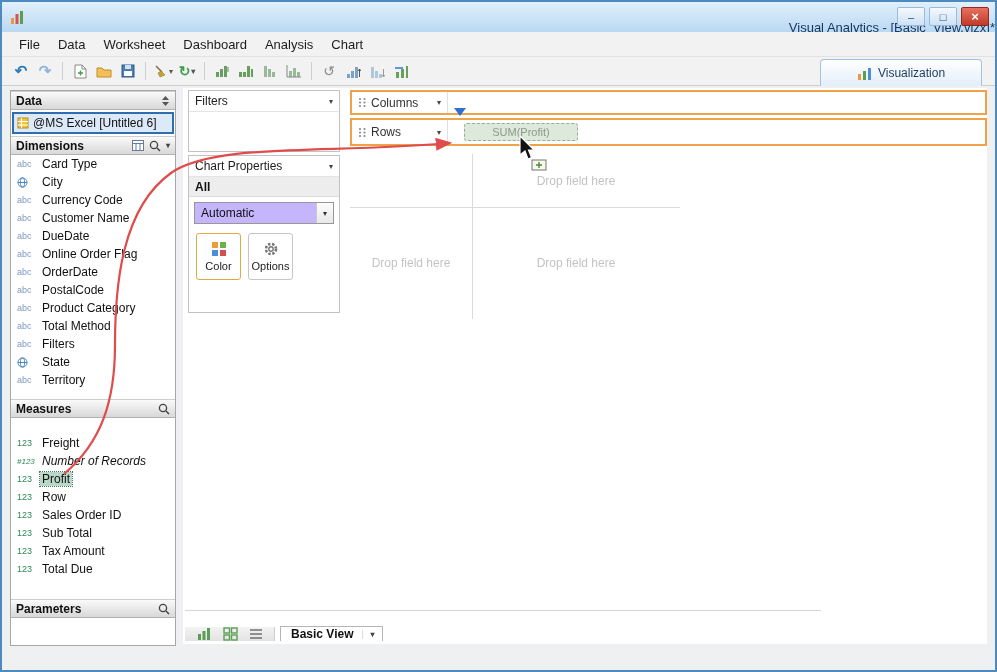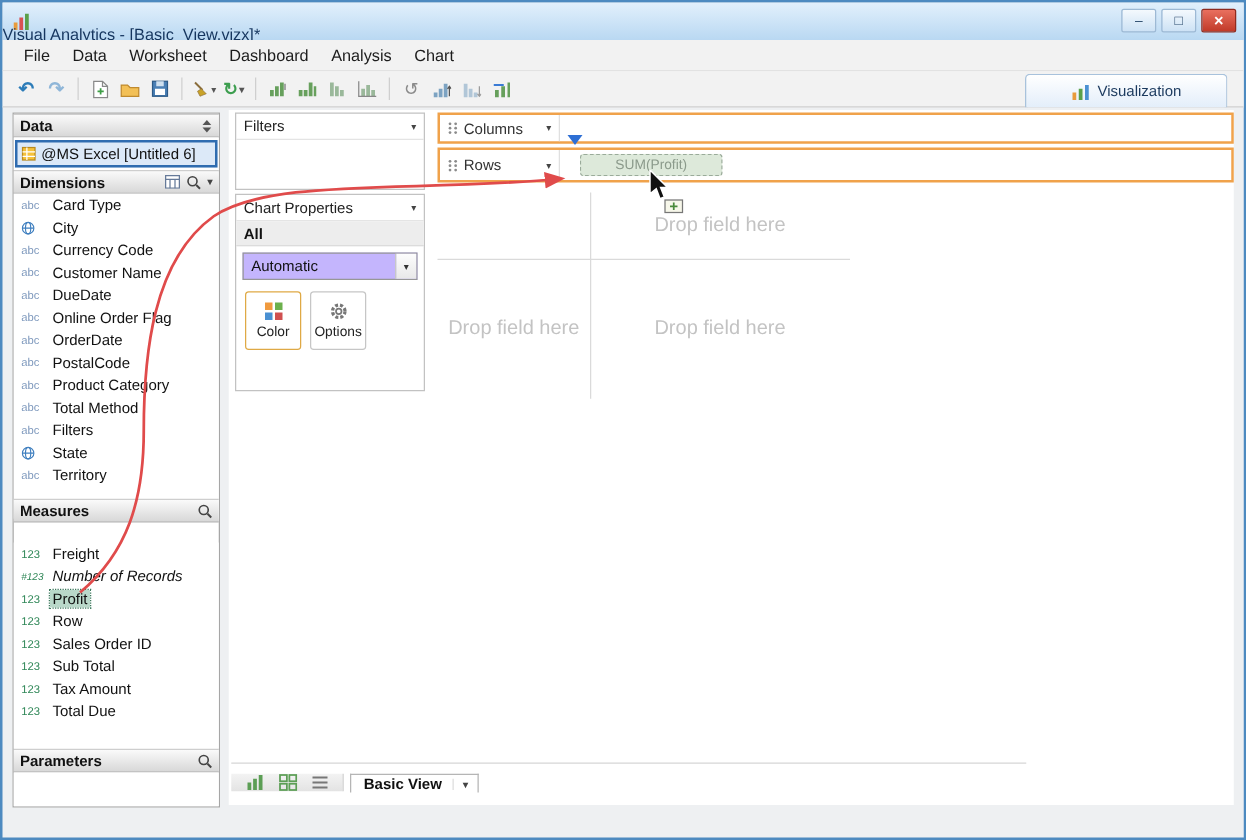--- a/index.html
+++ b/index.html
@@ -14,21 +14,21 @@
     border: 2px solid #4d8ac0; background: #eef0f2; overflow: hidden;
   }
   
   .titlebar {
     position: absolute; left: 0; top: 0; right: 0; height: 30px;
     background: linear-gradient(#e2f0fc, #b9d8f2);
     display: flex; align-items: center;
   }
   .app-icon { margin-left: 8px; display: flex; }
   .win-title {
-    position: absolute; left: 0; right: 0; text-align: left;
+    position: absolute; left: 0; right: 0; text-align: right;
     color: #15355e; font-size: 13px; pointer-events: none; margin-top: 20px;
   }
   .win-controls { position: absolute; right: 6px; top: 5px; display: flex; gap: 4px; }
   .wbtn {
     width: 28px; height: 19px; display: flex; align-items: center; justify-content: center;
     font-size: 11px; color: #2a4a6b; background: linear-gradient(#f4f9fd,#cde2f5);
     border: 1px solid #9db9d4; border-radius: 2px; cursor: default;
   }
   .wbtn.close {
     background: linear-gradient(#e9705f,#c13a29); border-color: #8f2a1e;
@@ -134,28 +134,28 @@
   }
   .drop-ind {
     position: absolute; left: 452px; top: 106px; width: 0; height: 0;
     border-left: 6px solid transparent; border-right: 6px solid transparent;
     border-top: 8px solid #2e6fd4; z-index: 20;
   }
   
   .canvas { position: absolute; left: 348px; top: 152px; width: 330px; height: 165px; }
   .vline { position: absolute; left: 122px; top: 0; width: 1px; height: 100%; background: #dadada; }
   .hline { position: absolute; left: 0; top: 53px; height: 1px; width: 100%; background: #dadada; }
-  .drop-hint { position: absolute; color: #c3c3c3; font-size: 16px; transform: translate(-50%,-50%); white-space: nowrap; }
+  .drop-hint { position: absolute; color: #c3c3c3; font-size: 12px; transform: translate(-50%,-50%); white-space: nowrap; }
   .hint-tr { left: 226px; top: 27px; }
   .hint-bl { left: 61px; top: 109px; }
   .hint-br { left: 226px; top: 109px; }
   
   .tabstrip {
     position: absolute; left: 183px; top: 608px; width: 636px; height: 31px;
-    border-top: 1px solid #d6d6d6; display: flex; align-items: center;
+    border-top: 1px solid #d6d6d6; display: flex; align-items: flex-end;
   }
   .tab-icons {
     display: flex; align-items: center; gap: 11px; padding: 0 11px;
     background: linear-gradient(#f3f3f3,#e3e3e3); border-right: 1px solid #cfcfcf;
   }
   .sheet-tab {
     margin-left: 5px; margin-top: 1px; display: flex; align-items: center;
     background: #fff; border: 1px solid #b5b5b5; border-bottom: none;
     padding-left: 10px; font-weight: bold; font-size: 12px; color: #111;
   }

